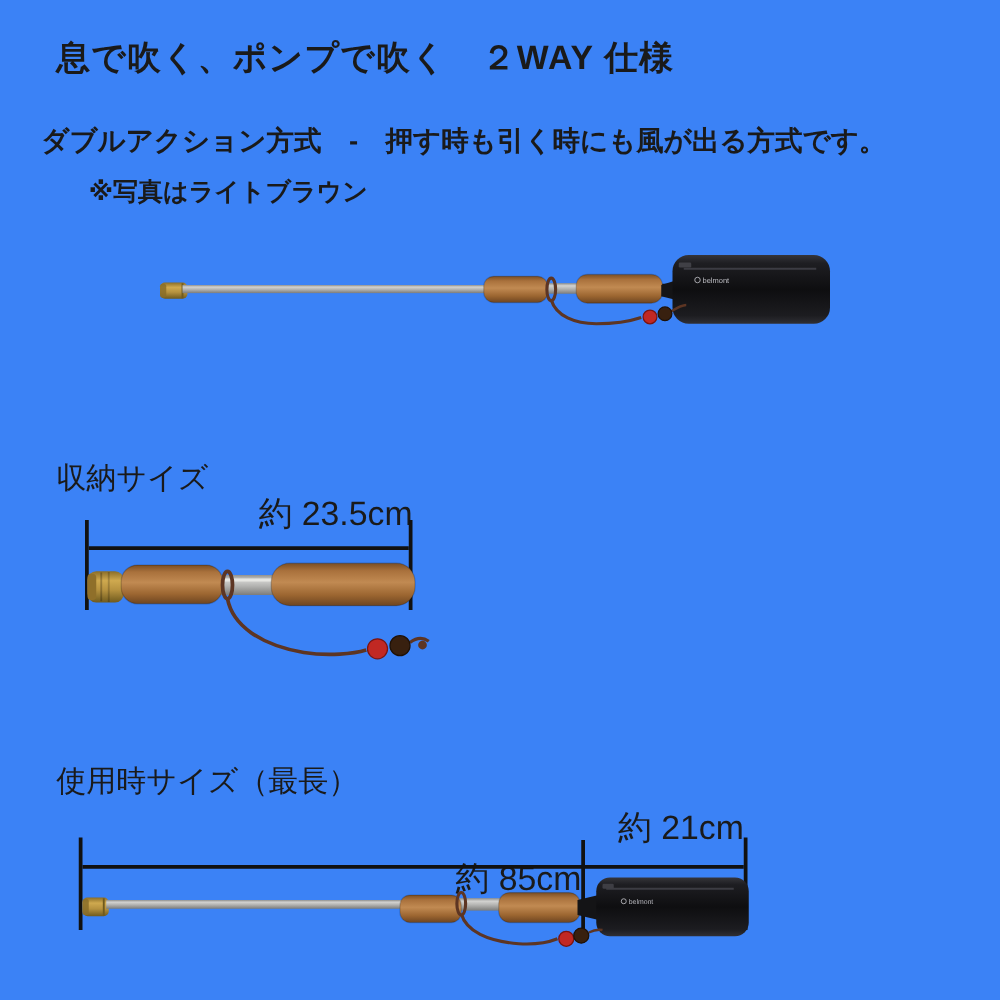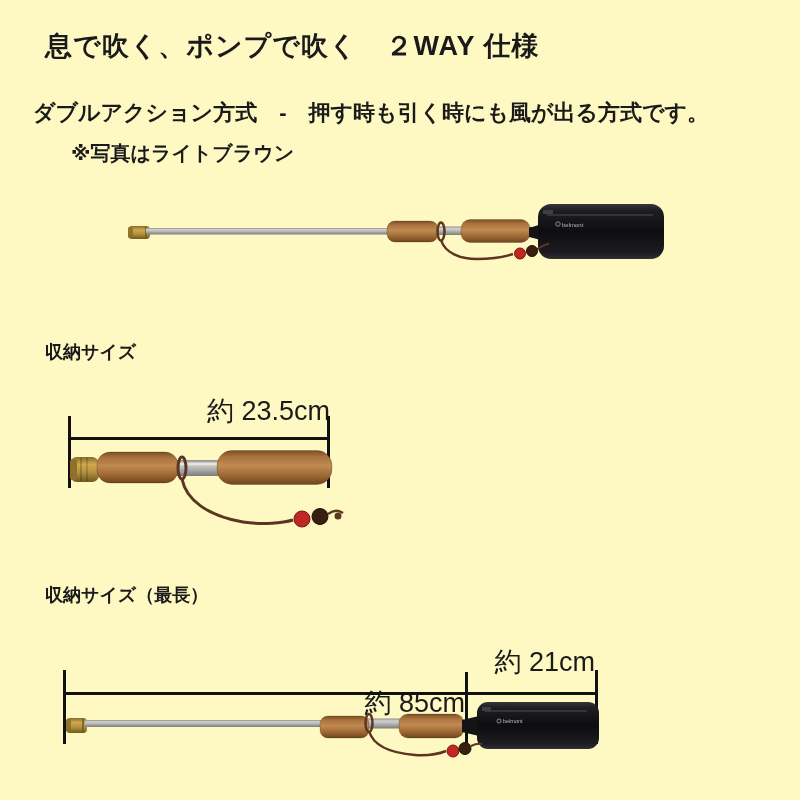--- a/index.html
+++ b/index.html
@@ -1,24 +1,24 @@
 <!DOCTYPE html>
 <html><head>
 <meta charset="utf-8">
 <style>
   html,body{margin:0;padding:0;background:#ffffff;}
   #stage{
-    position:relative;width:800px;height:800px;background:#fef9c3;overflow:hidden;
+    position:relative;width:800px;height:800px;background:#3b82f6;overflow:hidden;
     font-family:"Liberation Sans","DejaVu Sans",sans-serif;color:#1a1a1a;
   }
   .abs{position:absolute;}
   .title{font-size:27px;font-weight:bold;letter-spacing:1px;white-space:nowrap;}
   .subtitle{font-size:22px;font-weight:bold;white-space:nowrap;}
   .note{font-size:20px;font-weight:bold;white-space:nowrap;}
-  .section-heading{font-size:18px;font-weight:bold;white-space:nowrap;}
+  .section-heading{font-size:24px;font-weight:normal;white-space:nowrap;margin-top:26px;}
   .dim-label{font-size:27px;font-weight:500;text-align:right;line-height:1;white-space:nowrap;}
   
   .dim-frame{box-sizing:border-box;border-left:3px solid #111;border-right:3px solid #111;}
   .dim-h{position:absolute;left:0;right:0;height:3px;background:#111;}
   .dim-mid{position:absolute;top:2px;bottom:0;width:3px;background:#111;}
   svg{display:block;}
 </style>
 </head>
 <body>
 
@@ -122,21 +122,21 @@
       <path d="M124 31 C128 52 150 68 185 74 C205 77 225 75 235 72" stroke-width="3"></path>
       <path d="M270 66 q8 -6 15 -1" stroke-width="2.5"></path>
     </g>
     <g>
       <circle cx="244" cy="71" r="8" fill="#c12823" stroke="#7a1410"></circle>
       <circle cx="262" cy="68.5" r="8" fill="#38200f" stroke="#1f1106"></circle>
       <circle cx="280" cy="68" r="3.5" fill="#5d3523"></circle>
     </g>
   </svg>
 
-  <div class="abs section-heading" style="left:45px;top:583px;">収納サイズ（最長）</div>
+  <div class="abs section-heading" style="left:45px;top:583px;">使用時サイズ（最長）</div>
 
   <div class="abs dim-label" style="left:66px;top:649px;width:399px;margin-top:41px;">約 85cm</div>
   <div class="abs dim-label" style="left:468px;top:649px;width:127px;">約 21cm</div>
   <div class="abs dim-frame" style="left:63px;top:670px;width:535px;height:74px;">
     <div class="dim-h" style="top:22px;"></div>
     <div class="dim-mid" style="left:399px;"></div>
   </div>
 
   <svg class="abs" style="left:55px;top:695px;" width="560" height="75" viewBox="0 0 560 75">
     <g>

